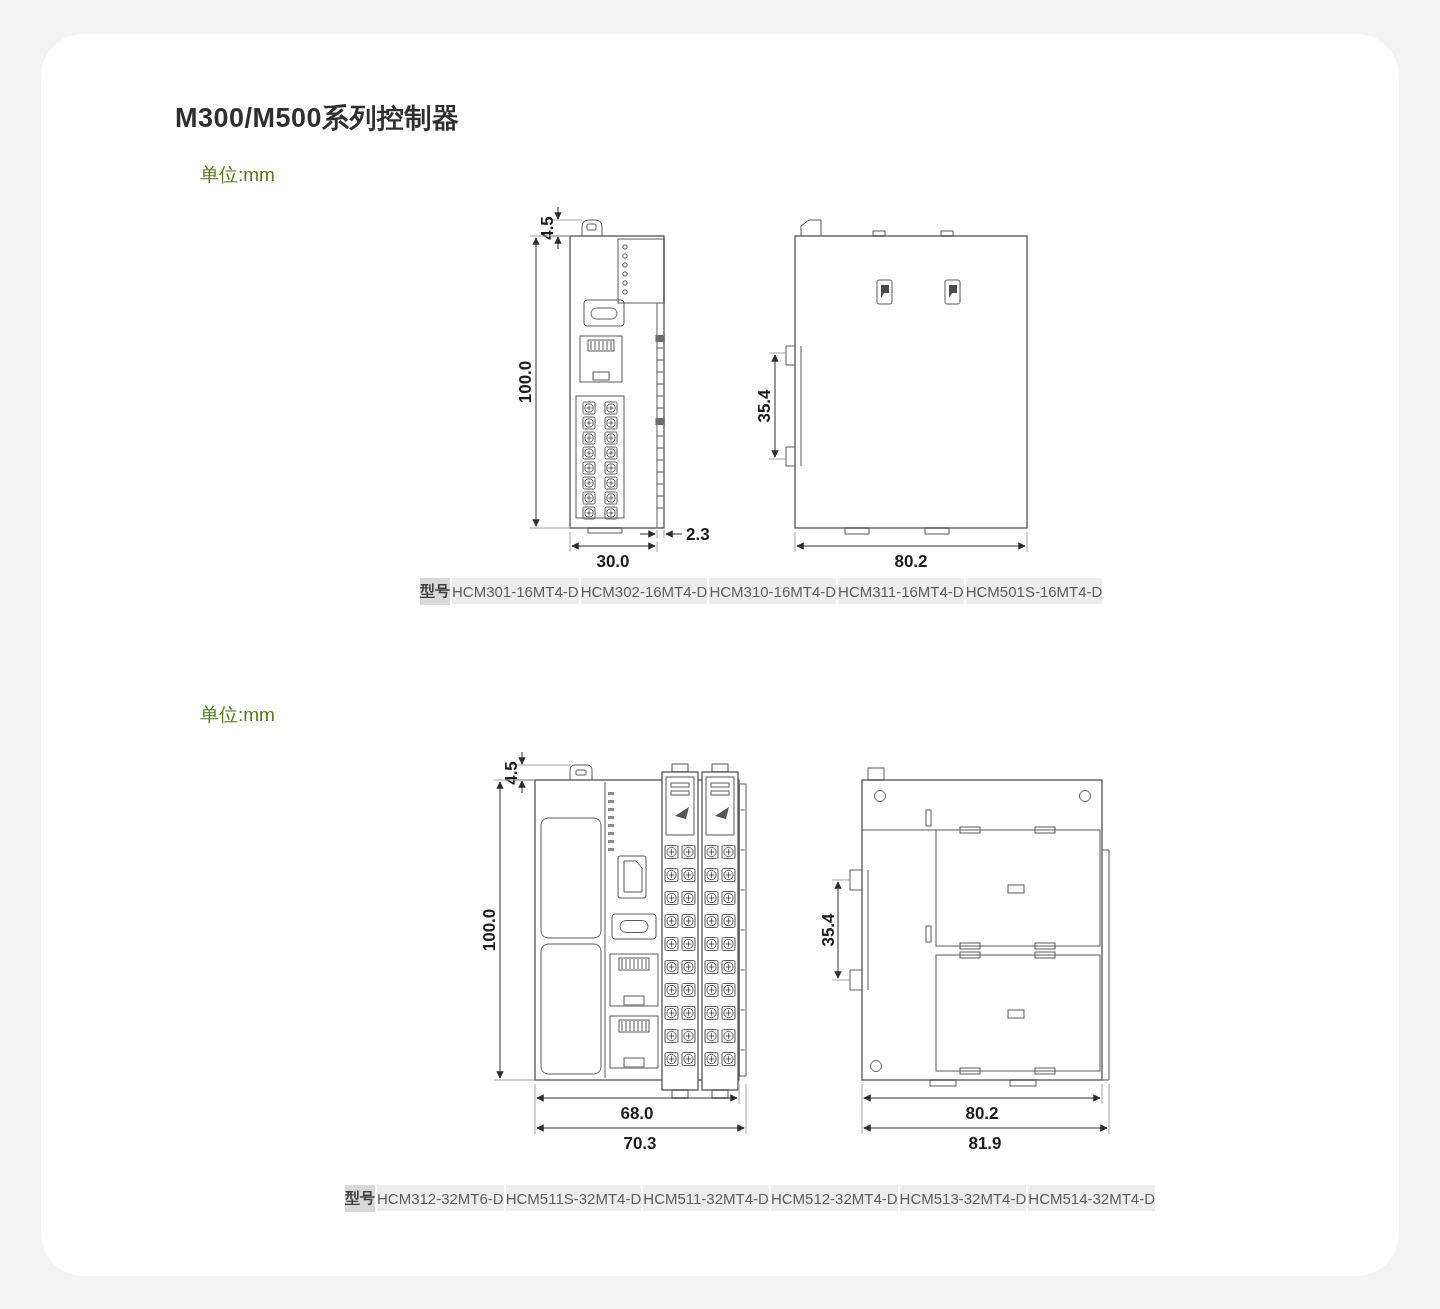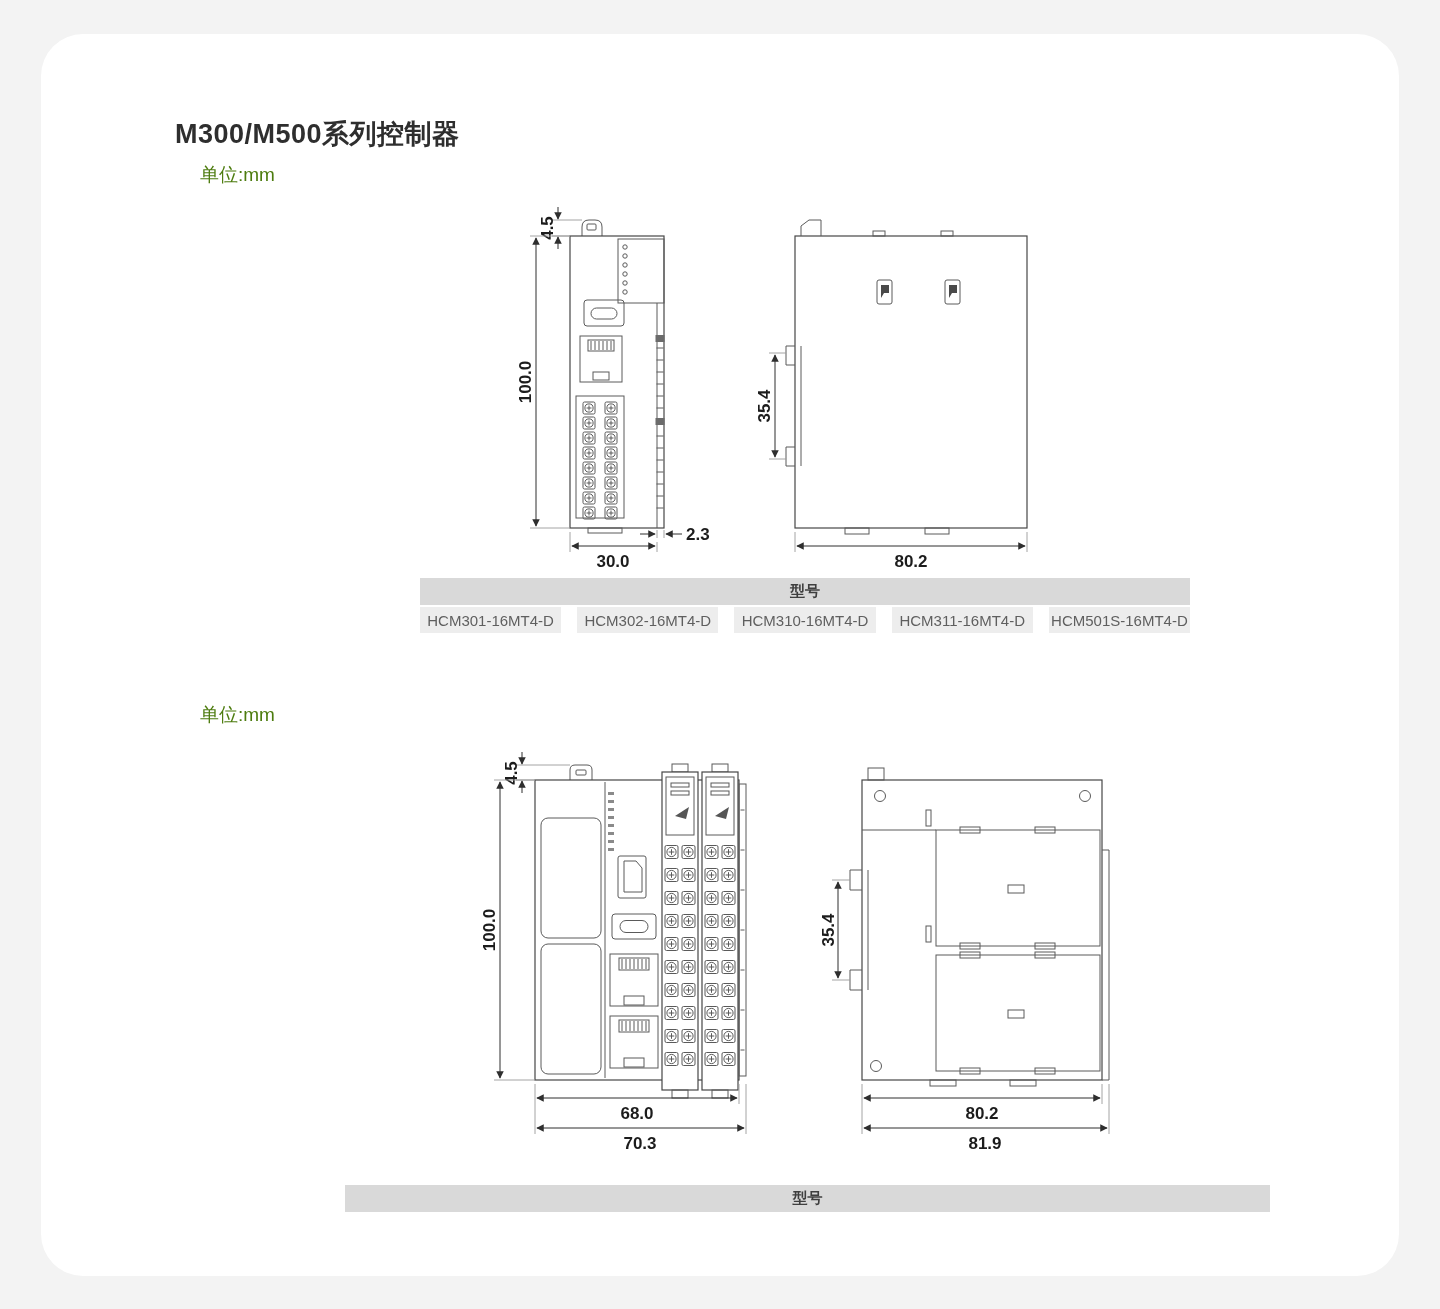--- a/index.html
+++ b/index.html
@@ -1,31 +1,31 @@
 <!DOCTYPE html>
 <html><head>
 <meta charset="utf-8">
 <style>
   *{margin:0;padding:0;box-sizing:border-box}
   html,body{width:1440px;height:1309px;background:#f3f3f3;font-family:"Liberation Sans",sans-serif;position:relative;overflow:hidden}
   .card{position:absolute;left:41px;top:34px;width:1358px;height:1242px;background:#ffffff;border-radius:42px}
-  .title{position:absolute;left:175px;top:116px;font-size:27px;font-weight:bold;color:#2e2e2e;letter-spacing:.5px}
+  .title{position:absolute;left:175px;top:100px;font-size:27px;font-weight:bold;color:#2e2e2e;letter-spacing:.5px}
   .unit{position:absolute;font-size:19px;color:#4d7c0f}
   .u1{left:200px;top:162px}
   .u2{left:200px;top:702px}
   .drawing{position:absolute}
   .d-fv1{left:470px;top:196px}
   .d-sv1{left:755px;top:196px}
   .d-fv2{left:440px;top:730px}
   .d-sv2{left:820px;top:730px}
-  .mtable{position:absolute;display:flex;flex-direction:column;gap:2px}
+  .mtable{position:absolute;display:flex;flex-direction:row;gap:2px}
   .t1{left:420px;top:578px;width:770px}
   .t2{left:345px;top:1185px;width:925px}
   .thead{height:27px;background:#d9d9d9;display:flex;align-items:center;justify-content:center;font-size:15px;font-weight:bold;color:#3f3f3f}
-  .trow{display:flex;gap:16px}
+  .trow{display:flex;gap:2px}
   .tcell{flex:1;height:26px;background:#ededed;display:flex;align-items:center;justify-content:center;font-size:15px;color:#5f5f5f;white-space:nowrap}
   svg .ln{stroke:#5a5a5a;stroke-width:1;fill:none}
   svg .lnf{stroke:#474747;stroke-width:1.2;fill:#ffffff}
   svg .ext{stroke:#9a9a9a;stroke-width:.9;fill:none}
   svg .dim{stroke:#2e2e2e;stroke-width:1;fill:none}
   svg text.dt{font-family:"Liberation Sans",sans-serif;font-size:17px;font-weight:bold;fill:#1c1c1c}
 </style>
 </head>
 <body>
 
@@ -335,13 +335,21 @@
   </g>
   <g>
     <path class="ext" d="M289,354V404"></path>
     <path class="dim" d="M44,398H287" marker-start="url(#a4)" marker-end="url(#a4)"></path>
     <text class="dt" x="165" y="419" text-anchor="middle">81.9</text>
   </g>
 </svg>
 
 <div class="mtable t2">
   <div class="thead">型号</div>
+  <div class="trow">
+    <div class="tcell">HCM312-32MT6-D</div>
+    <div class="tcell">HCM511S-32MT4-D</div>
+    <div class="tcell">HCM511-32MT4-D</div>
+    <div class="tcell">HCM512-32MT4-D</div>
+    <div class="tcell">HCM513-32MT4-D</div>
+    <div class="tcell">HCM514-32MT4-D</div>
+  </div>
 </div>
 
 </body></html>

